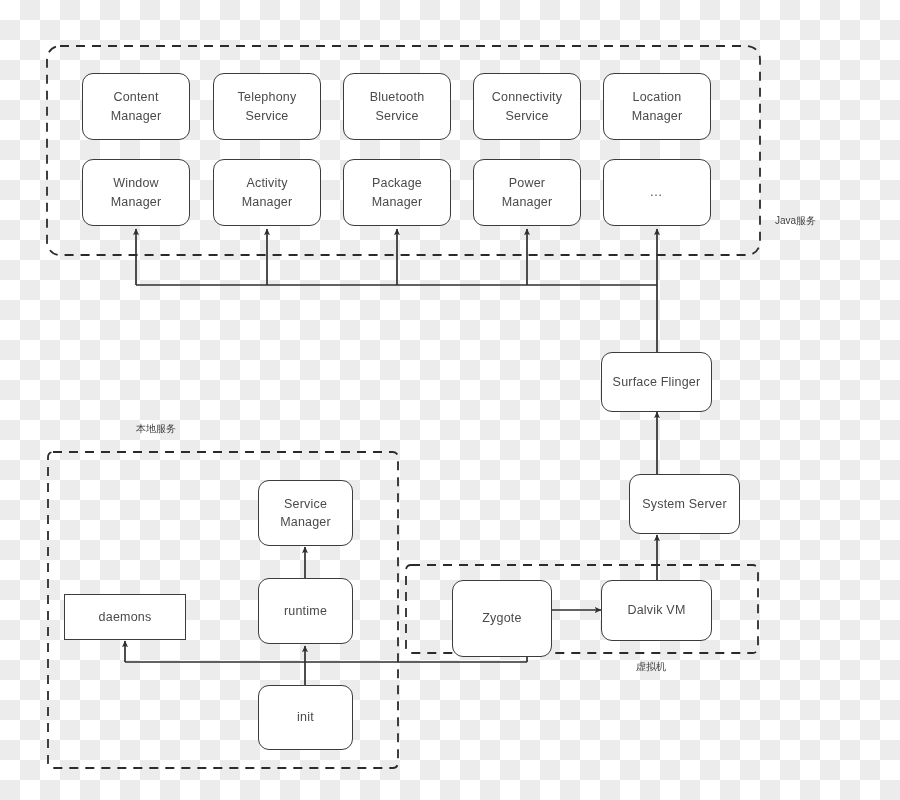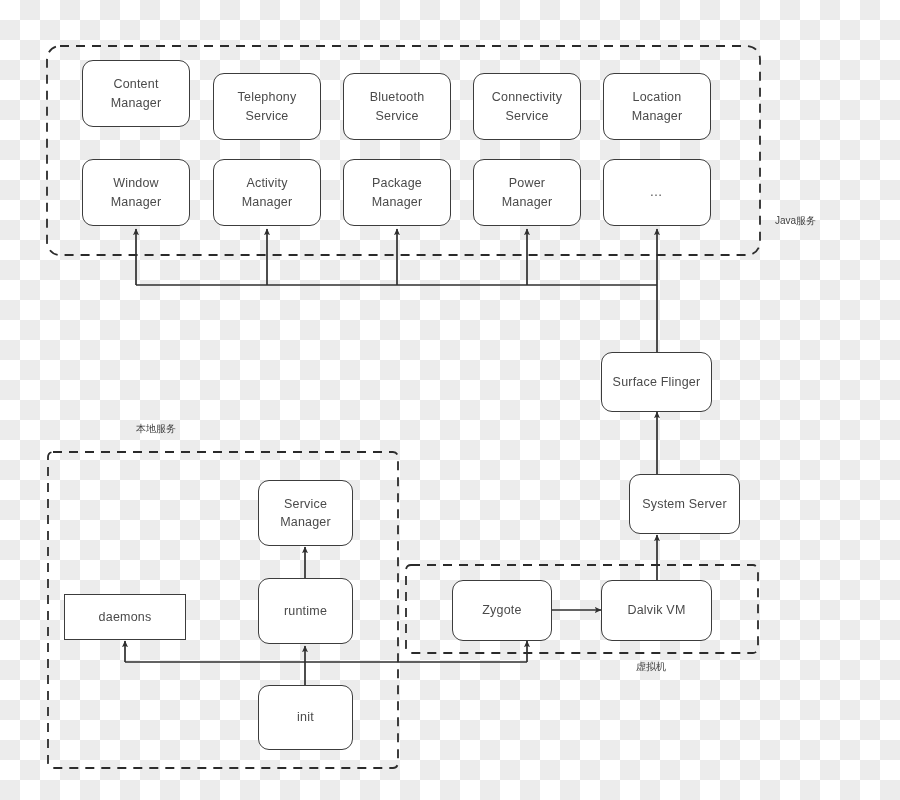--- a/index.html
+++ b/index.html
@@ -102,21 +102,21 @@
 
     <path d="M305,578 L305,547" fill="none" stroke="#2f2f2f" stroke-width="1.7" marker-end="url(#arrowhead)"></path>
 
     <path d="M305,685 L305,646" fill="none" stroke="#2f2f2f" stroke-width="1.7" marker-end="url(#arrowhead)"></path>
 
     <path d="M125,662 L527,662" fill="none" stroke="#2f2f2f" stroke-width="1.7"></path>
     <path d="M125,662 L125,641" fill="none" stroke="#2f2f2f" stroke-width="1.7" marker-end="url(#arrowhead)"></path>
     <path d="M527,662 L527,641" fill="none" stroke="#2f2f2f" stroke-width="1.7" marker-end="url(#arrowhead)"></path>
   </svg>
 
-  <div class="node" style="left:82px; top:60px; width:108px; height:67px;">
+  <div class="node" style="left:82px; top:73px; width:108px; height:67px;">
     <span class="lbl">Content
 Manager</span>
   </div>
   <div class="node" style="left:213px; top:73px; width:108px; height:67px;">
     <span class="lbl">Telephony
 Service</span>
   </div>
   <div class="node" style="left:343px; top:73px; width:108px; height:67px;">
     <span class="lbl">Bluetooth
 Service</span>
@@ -164,21 +164,21 @@
   <div class="node" style="left:258px; top:578px; width:95px; height:66px;">
     <span class="lbl">runtime</span>
   </div>
   <div class="node sharp" style="left:64px; top:594px; width:122px; height:46px;">
     <span class="lbl">daemons</span>
   </div>
   <div class="node" style="left:258px; top:685px; width:95px; height:65px;">
     <span class="lbl">init</span>
   </div>
 
-  <div class="node" style="left:452px; top:580px; width:100px; height:61px;">
+  <div class="node" style="left:452px; top:580px; width:100px; height:77px;">
     <span class="lbl">Zygote</span>
   </div>
   <div class="node" style="left:601px; top:580px; width:111px; height:61px;">
     <span class="lbl">Dalvik VM</span>
   </div>
 
   <div class="group-label" style="left:775px; top:214px;">Java服务</div>
   <div class="group-label" style="left:112px; top:422px;margin-left:24px;">本地服务</div>
   <div class="group-label" style="left:636px; top:660px;">虚拟机</div>
 

